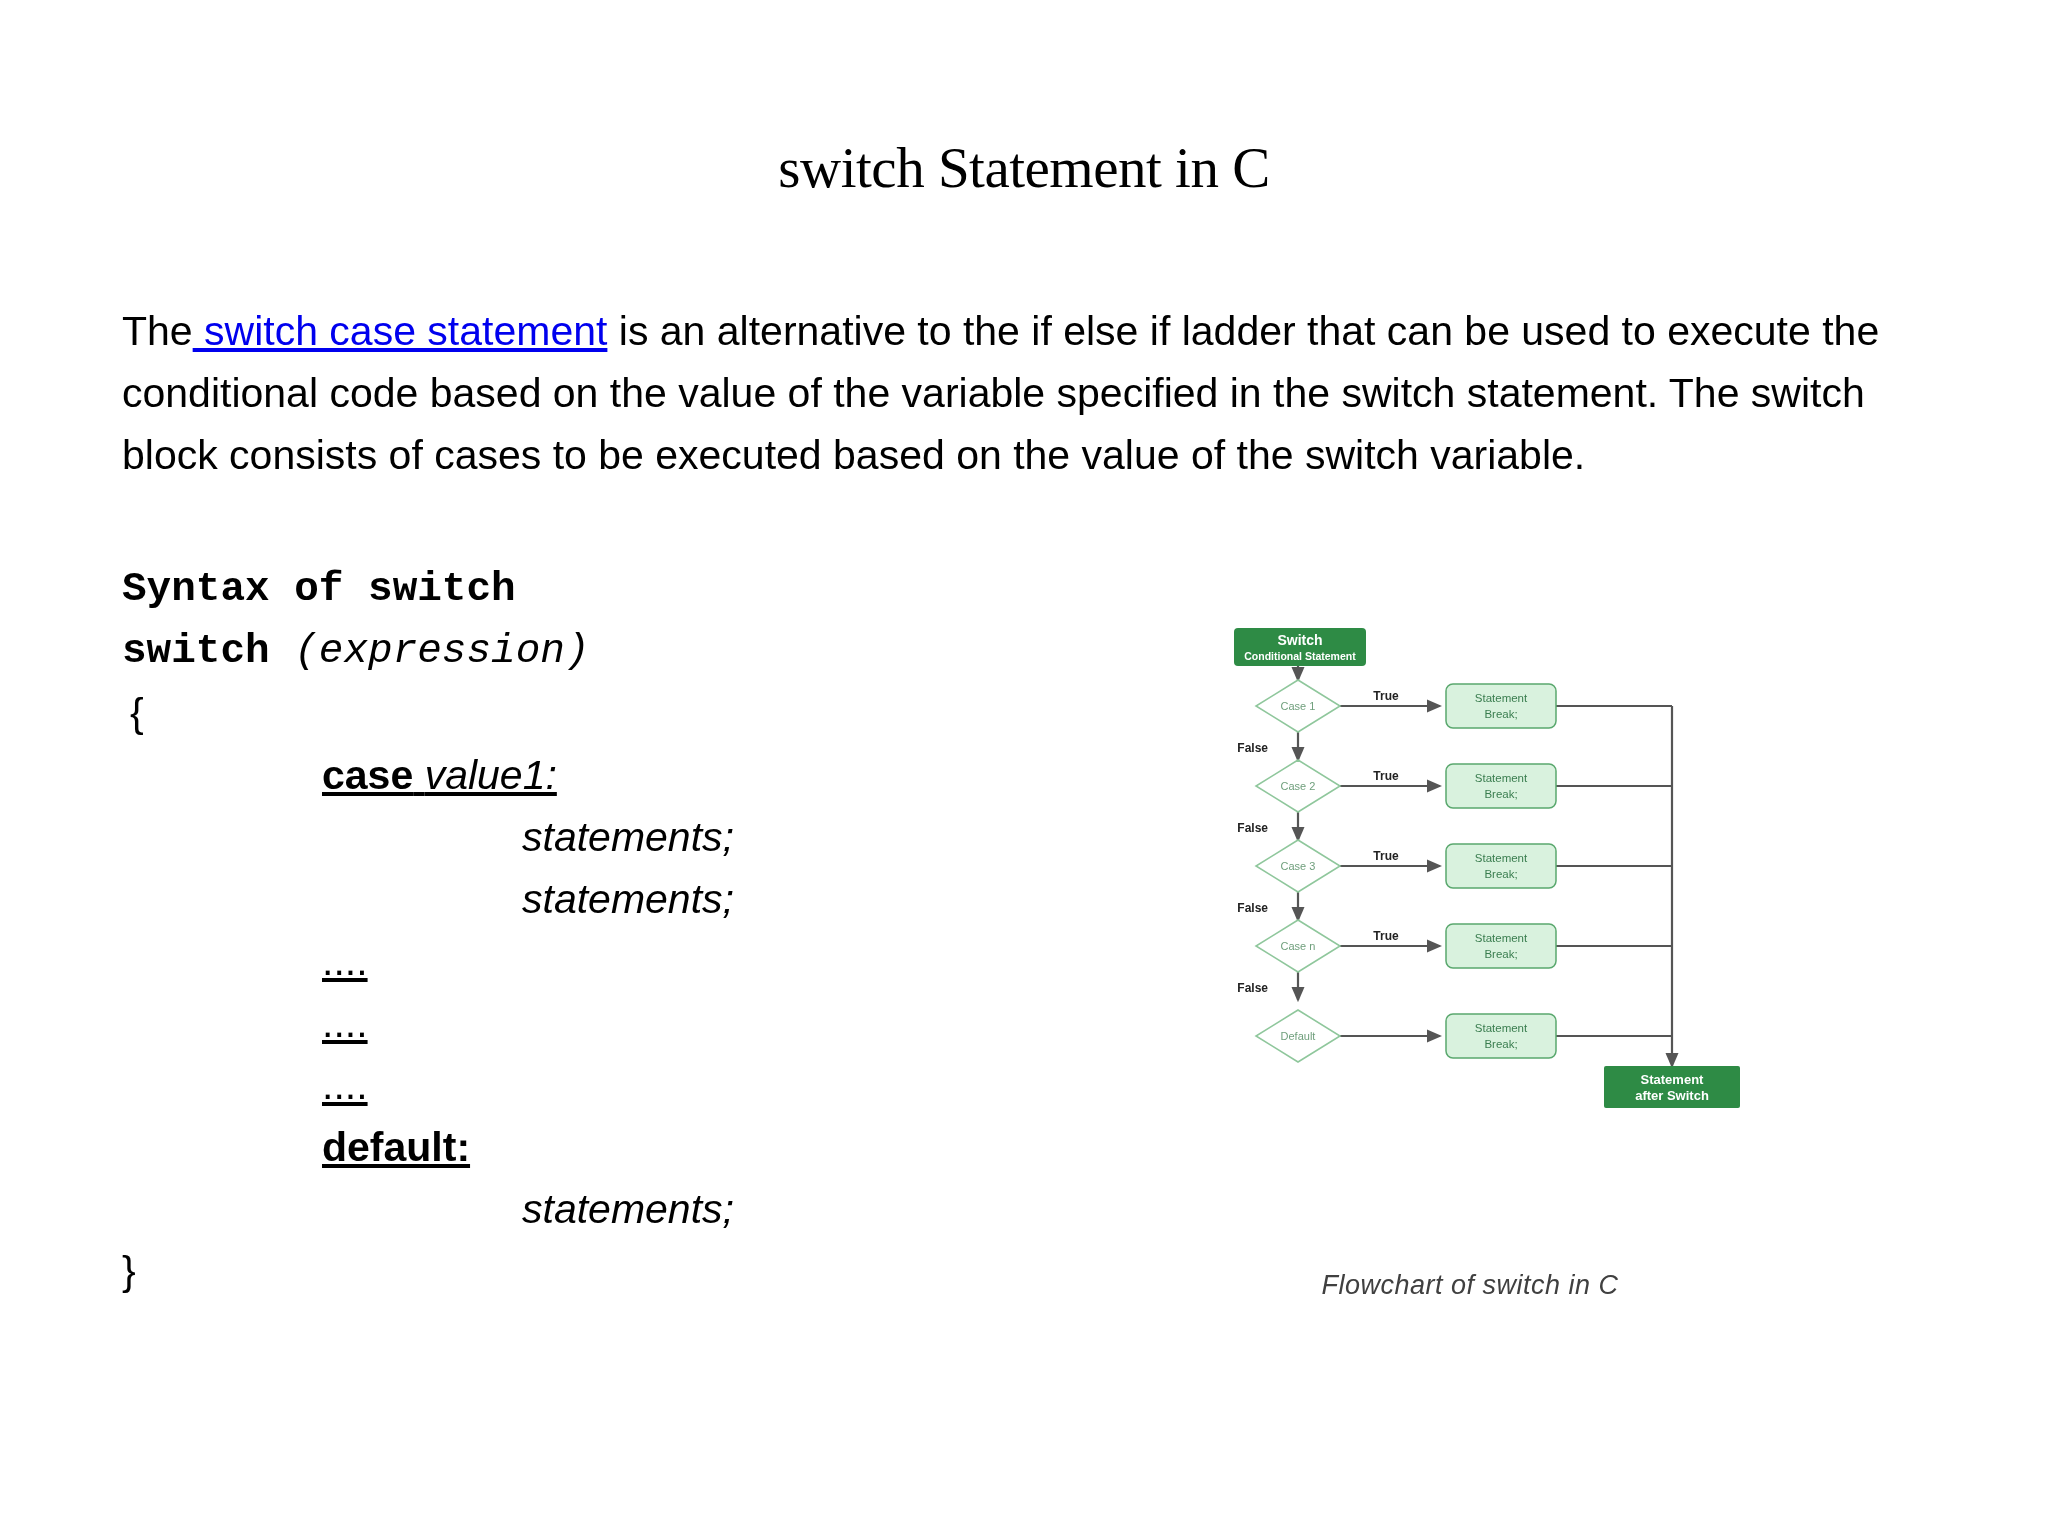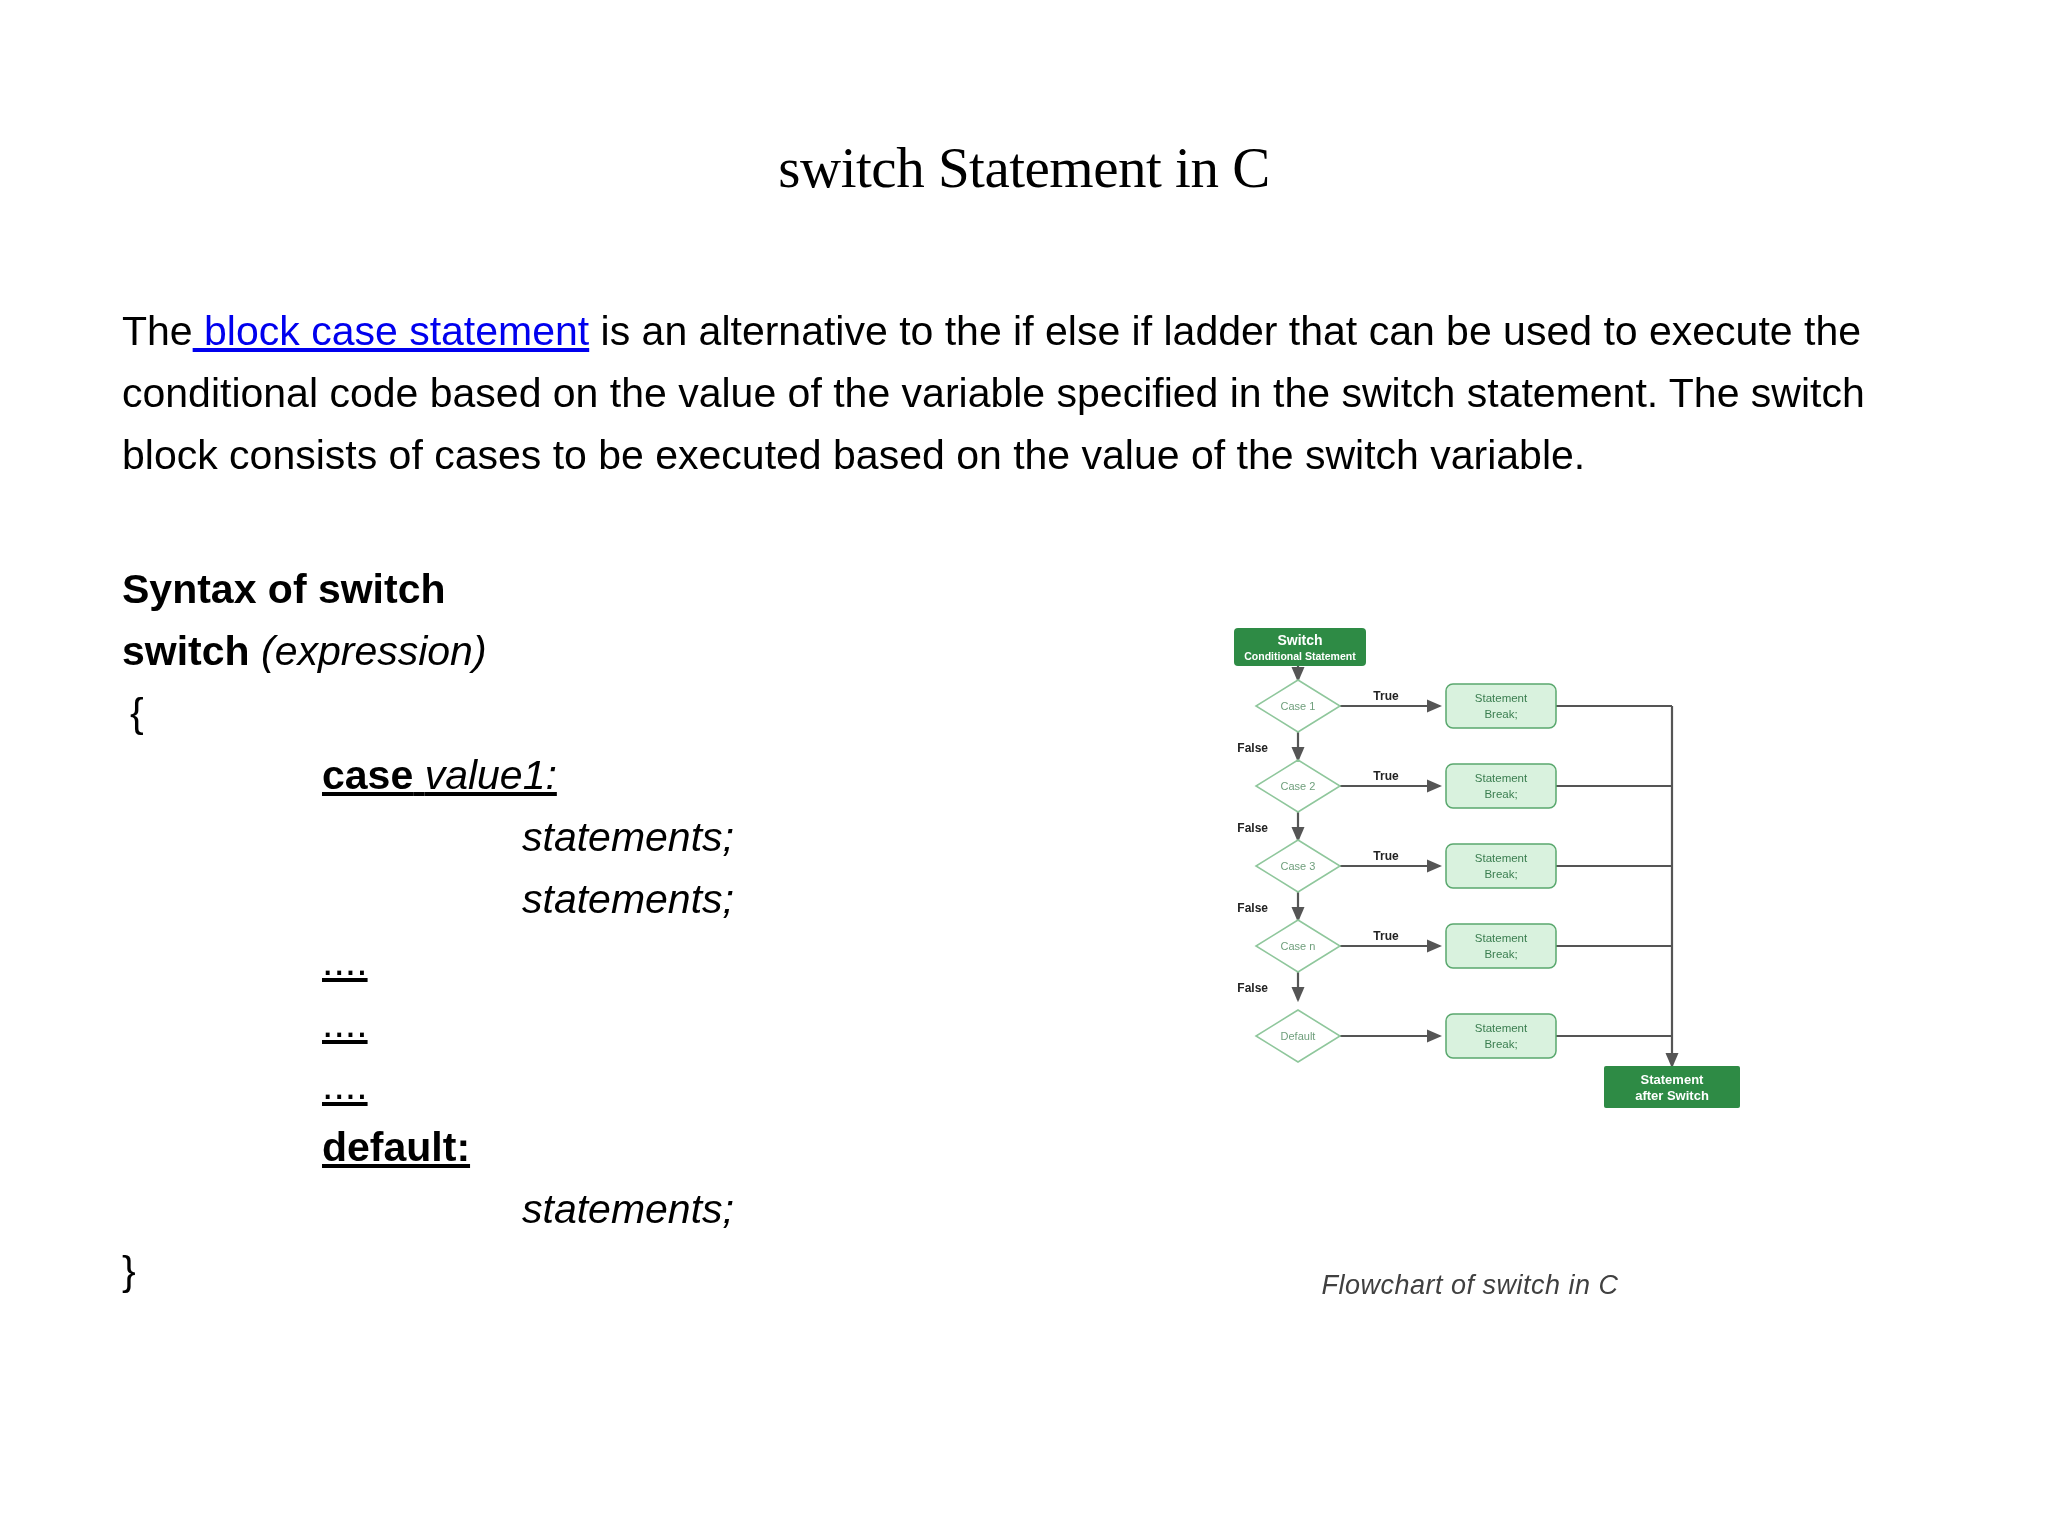--- a/index.html
+++ b/index.html
@@ -52,21 +52,21 @@
     position: absolute;
     top: 558px;
     left: 122px;
     width: 900px;
     font-size: 41px;
     line-height: 62px;
   }
   .code-line { white-space: pre; }
   .b  { font-weight: bold; }
   .i  { font-style: italic; }
-  .ind1 { padding-left: 0px; }
+  .ind1 { padding-left: 0px; font-family: Liberation Mono, monospace; }
   .ind2 { padding-left: 200px; text-decoration: underline; }
   .ind3 { padding-left: 400px; }
   .brace-open  { padding-left: 8px; }
   .brace-close { padding-left: 0px; }
 
   
   #flowchart {
     position: absolute;
     left: 1190px;
     top: 600px;
@@ -84,21 +84,21 @@
     font-size: 27px;
     color: #404040;
     letter-spacing: 0.5px;
   }
 </style>
 </head>
 <body>
 
 <div id="slide-title">switch Statement in C</div>
 
-<div id="intro-paragraph"><span>The</span><a href="#" class="link"> block case statement</a><span> is an alternative to the if else if ladder that can be used to execute the conditional code based on the value of the variable specified in the switch statement. The switch block consists of cases to be executed based on the value of the switch variable.</span></div>
+<div id="intro-paragraph"><span>The</span><a href="#" class="link"> switch case statement</a><span> is an alternative to the if else if ladder that can be used to execute the conditional code based on the value of the variable specified in the switch statement. The switch block consists of cases to be executed based on the value of the switch variable.</span></div>
 
 <div id="syntax-block">
 
   <div class="code-line ind1"><span class="b">Syntax of switch</span></div>
 
   <div class="code-line ind1"><span class="b">switch</span><span> </span><span class="i">(expression)</span></div>
 
   <div class="code-line brace-open"><span>{</span></div>
 
   <div class="code-line ind2"><span class="b">case</span><span> </span><span class="i">value1:</span></div>

